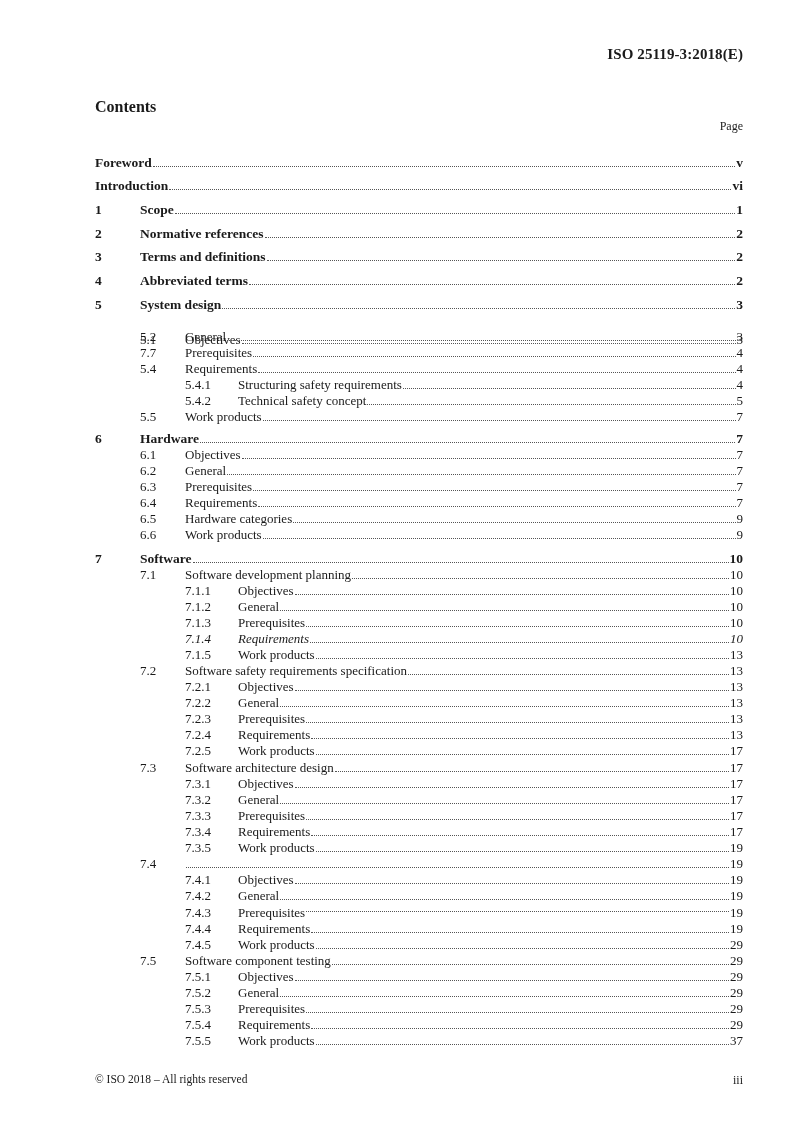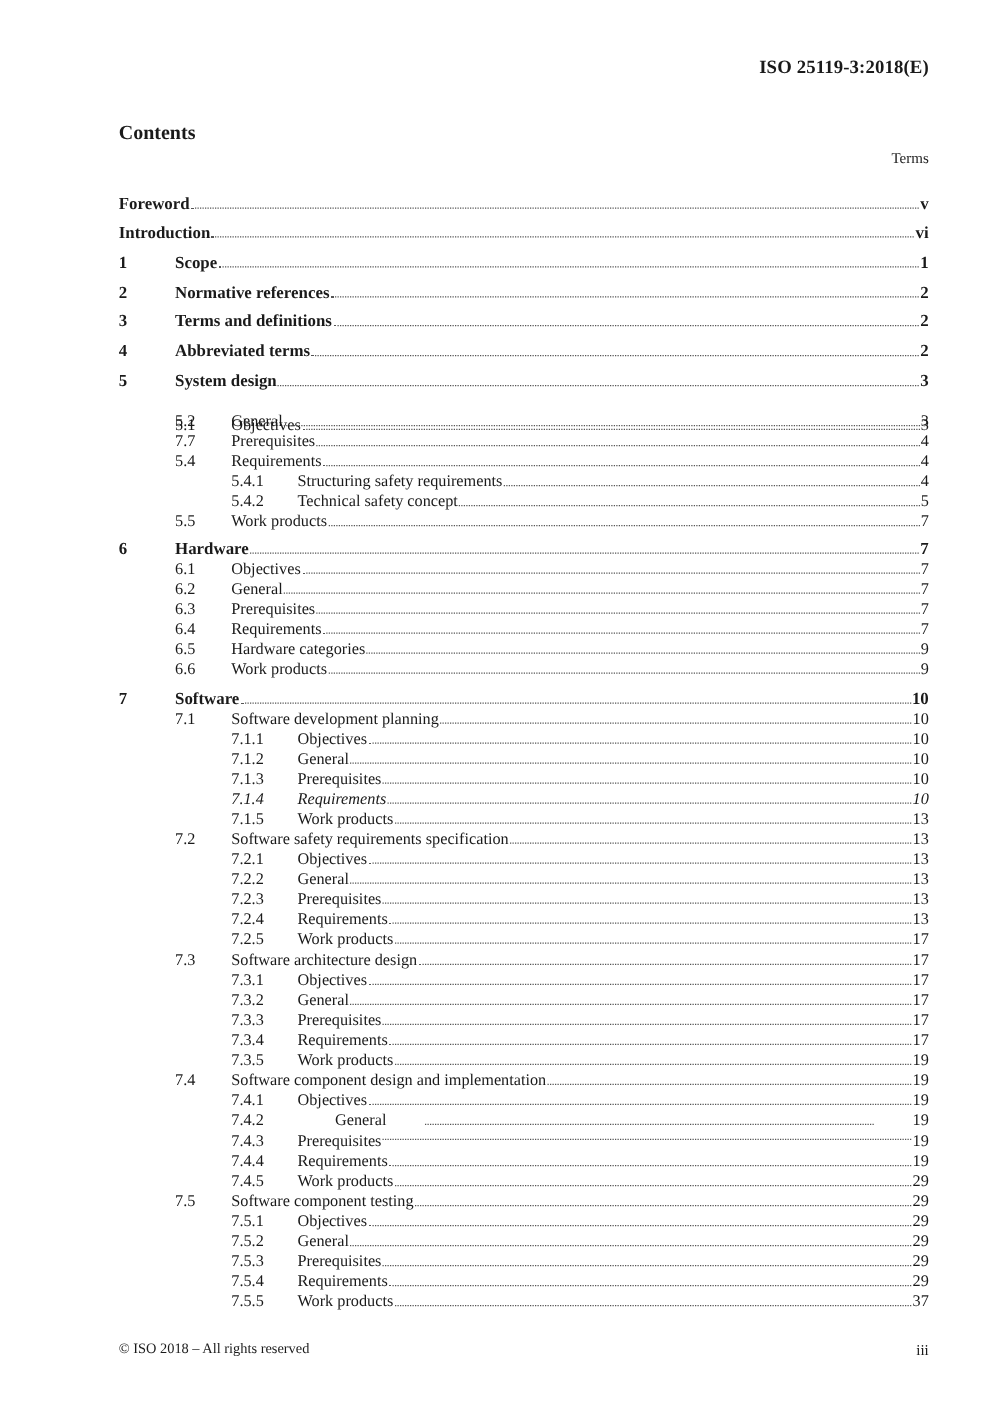--- a/index.html
+++ b/index.html
@@ -22,21 +22,21 @@
   .footer-left { position:absolute; left:95px; top:1073px; font-size:11.5px;
                  font-family:"Liberation Serif","DejaVu Serif",serif; }
   .footer-right { position:absolute; right:50px; top:1073px; font-size:12px;
                   font-family:"Liberation Serif","DejaVu Serif",serif; }
 </style>
 </head>
 <body>
 
 <div class="hdr-code">ISO 25119-3:2018(E)</div>
 <div class="title">Contents</div>
-<div class="page-lbl">Terms</div>
+<div class="page-lbl">Page</div>
 
 <div id="toc">
     <div class="row l1" style="top: 0px;">
       <span style="flex: 0 0 0px;"></span>
       <span class="ttl">Foreword</span>
       <span class="dots"></span>
       <span class="pg">v</span>
     </div>
     <div class="row l1" style="top: 23px;">
       <span style="flex: 0 0 0px;"></span>
@@ -306,32 +306,31 @@
     <div class="row" style="top: 685px;">
       <span class="num" style="position: absolute; left: 90px;">7.3.5</span>
       <span style="flex: 0 0 143px;"></span>
       <span class="ttl">Work products</span>
       <span class="dots"></span>
       <span class="pg">19</span>
     </div>
     <div class="row" style="top: 701px;">
       <span class="num" style="position: absolute; left: 45px;">7.4</span>
       <span style="flex: 0 0 90px;"></span>
-      <span class="ttl">Software component design and implementation</span>
       <span class="dots"></span>
       <span class="pg">19</span>
     </div>
     <div class="row" style="top: 717px;">
       <span class="num" style="position: absolute; left: 90px;">7.4.1</span>
       <span style="flex: 0 0 143px;"></span>
       <span class="ttl">Objectives</span>
       <span class="dots"></span>
       <span class="pg">19</span>
     </div>
-    <div class="row" style="top: 733px; gap: 30px;">
+    <div class="row" style="top: 733px;">
       <span class="num" style="position: absolute; left: 90px;">7.4.2</span>
       <span style="flex: 0 0 143px;"></span>
       <span class="ttl">General</span>
       <span class="dots"></span>
       <span class="pg">19</span>
     </div>
     <div class="row" style="top: 750px; align-items: center;">
       <span class="num" style="position: absolute; left: 90px;">7.4.3</span>
       <span style="flex: 0 0 143px;"></span>
       <span class="ttl">Prerequisites</span>

